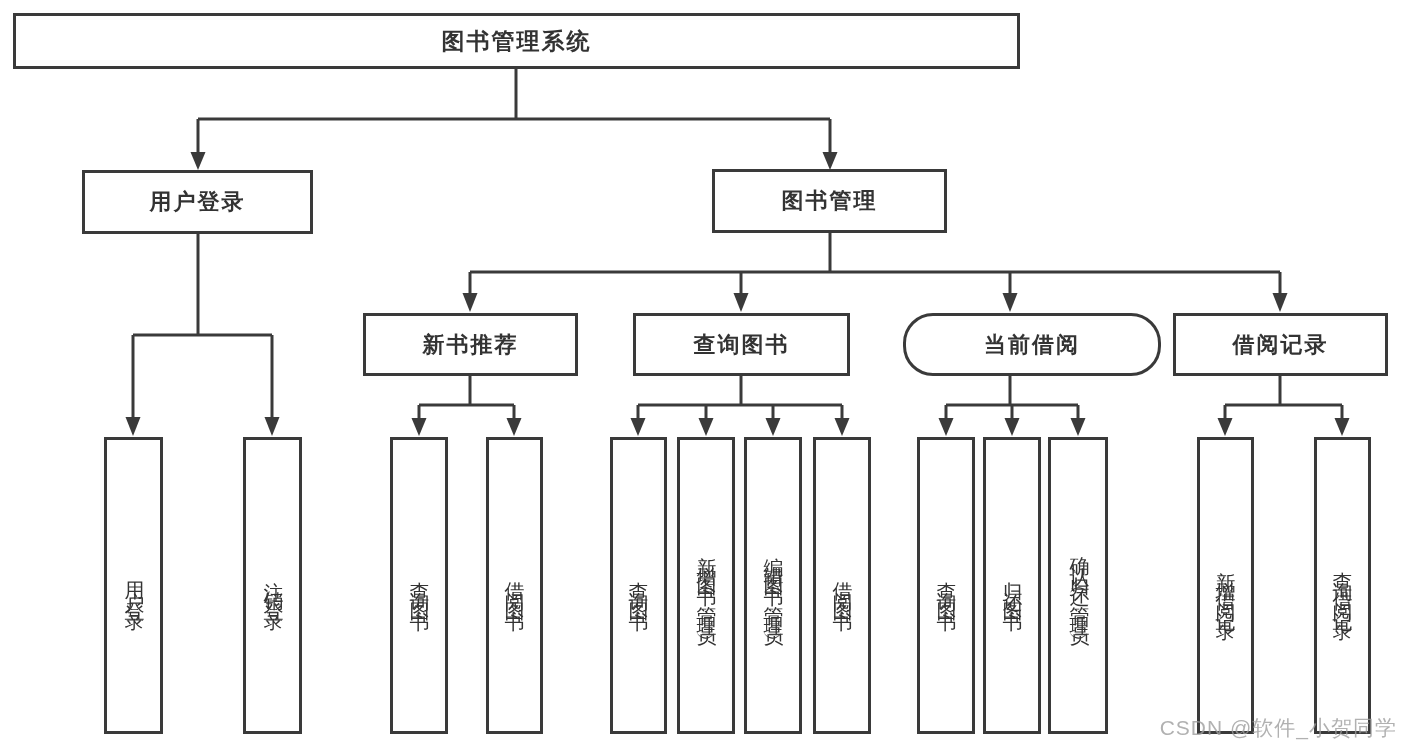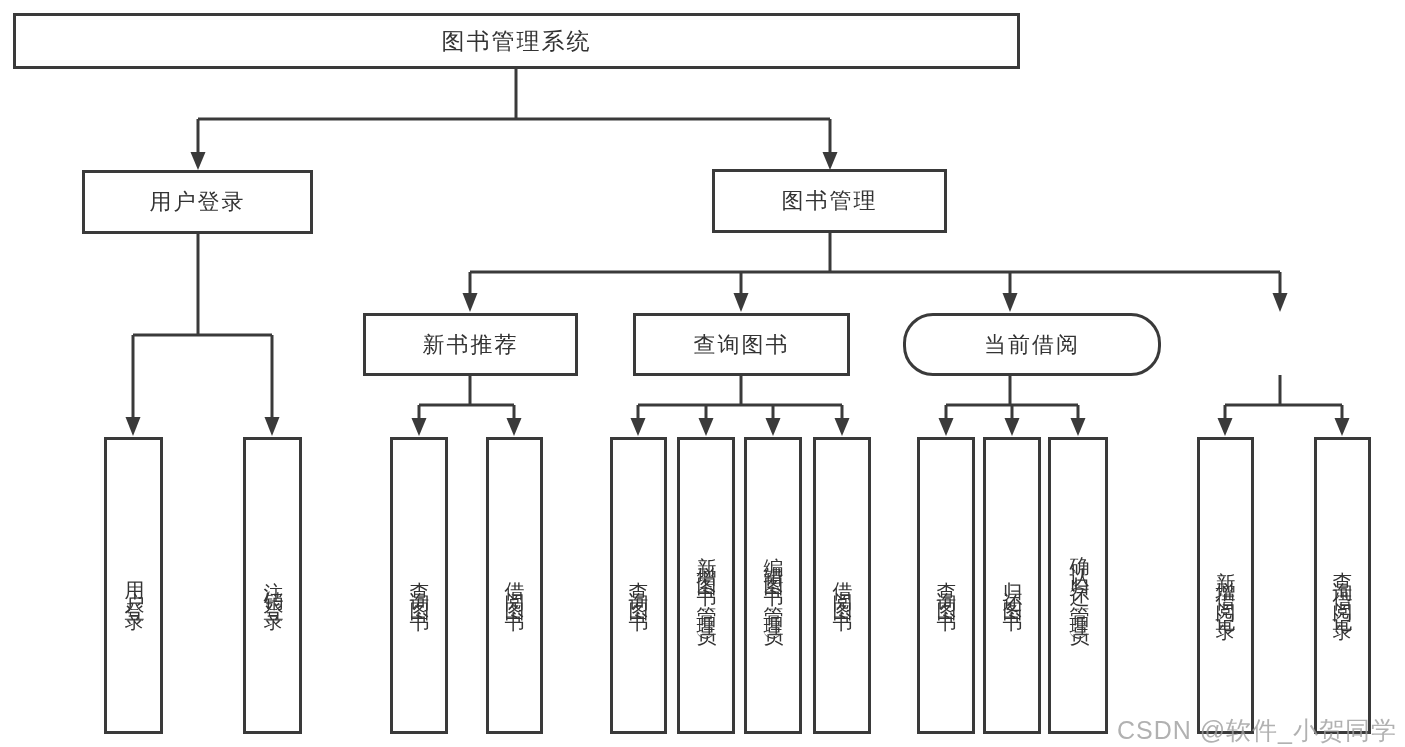--- a/index.html
+++ b/index.html
@@ -4,37 +4,37 @@
 <style>
   html,body{margin:0;padding:0;background:#ffffff;}
   body{font-family:"Liberation Sans","DejaVu Sans",sans-serif;}
   .canvas{
     position:relative;width:1405px;height:747px;background:#ffffff;overflow:hidden;
   }
   .connectors{position:absolute;left:0;top:0;z-index:1;}
   .node{
     position:absolute;box-sizing:border-box;background:#ffffff;
     border:3px solid #3a3a3a;color:#333333;z-index:2;
-    display:flex;align-items:center;justify-content:center;
+    display:flex;align-items:center;justify-content:center;font-weight:bold;
   }
   .h-node{letter-spacing:2px;}
   .root-node{left:13px;top:13px;width:1007px;height:56px;font-size:23px;}
   .l2-node{height:64px;font-size:22px;}
   .l3-node{height:63px;font-size:22px;}
   .leaf{
     position:absolute;box-sizing:border-box;background:#ffffff;
     border:3px solid #3a3a3a;color:#333333;z-index:2;
     top:437px;height:297px;
     writing-mode:vertical-rl;text-orientation:mixed;
     font-size:20px;letter-spacing:10px;text-align:center;
     display:block;line-height:50px;
   }
   .watermark{
     position:absolute;right:8px;top:714px;z-index:5;
-    font-size:25px;color:#9e9e9e;opacity:0.8;letter-spacing:1px;
+    font-size:21px;color:#9e9e9e;opacity:0.8;letter-spacing:1px;
     white-space:nowrap;
   }
   svg line, svg polyline{stroke:#3a3a3a;stroke-width:3;fill:none;}
   svg polygon{fill:#3a3a3a;stroke:none;}
 </style>
 </head>
 <body>
 
 <div class="canvas">
 
@@ -115,20 +115,21 @@
   </svg>
 
   <div class="node h-node root-node">图书管理系统</div>
 
   <div class="node h-node l2-node" style="left:82px;top:170px;width:231px;">用户登录</div>
   <div class="node h-node l3-node" style="left:363px;top:313px;width:215px;">新书推荐</div>
 
   <div class="node h-node l2-node" style="left:712px;top:169px;width:235px;">图书管理</div>
   <div class="node h-node l3-node" style="left:633px;top:313px;width:217px;">查询图书</div>
   <div class="node h-node l3-node" style="left:903px;top:313px;width:258px;border-radius:30px;">当前借阅</div>
+  <div class="node h-node l3-node" style="left:1173px;top:313px;width:215px;">借阅记录</div>
 
   <div class="leaf" style="left:104px;width:59px;">用户登录</div>
   <div class="leaf" style="left:243px;width:59px;">注销登录</div>
 
   <div class="leaf" style="left:390px;width:58px;">查询图书</div>
   <div class="leaf" style="left:486px;width:57px;">借阅图书</div>
 
   <div class="leaf" style="left:610px;width:57px;">查询图书</div>
   <div class="leaf" style="left:677px;width:58px;">新增图书（管理员）</div>
   <div class="leaf" style="left:744px;width:58px;">编辑图书（管理员）</div>

